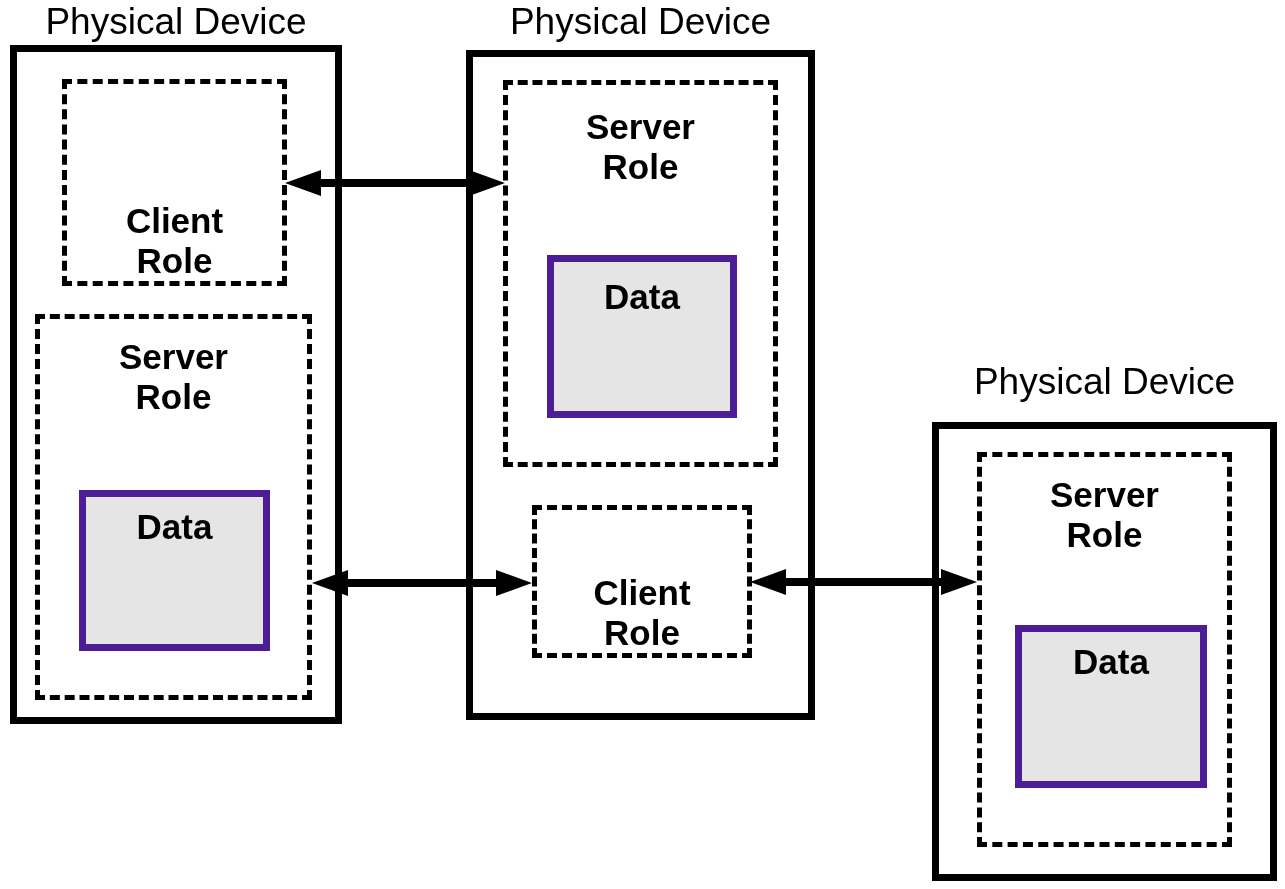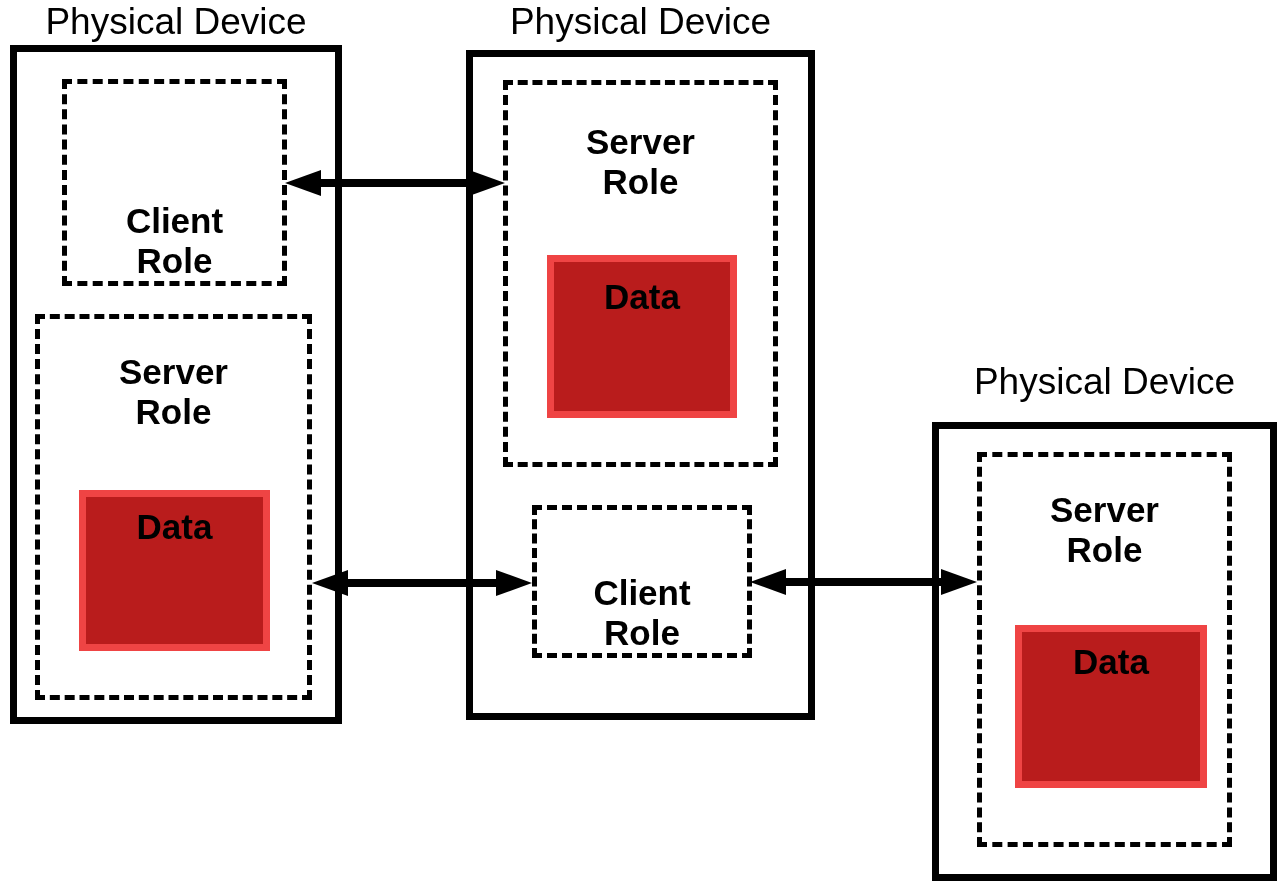--- a/index.html
+++ b/index.html
@@ -36,37 +36,36 @@
     border: 5px dashed #000000;
     box-sizing: border-box;
   }
   .role-box.centered {
     display: flex;
     align-items: flex-end;
     justify-content: center;
   }
   .data-box {
     position: absolute;
-    border: 7px solid #ef4444;
+    border: 7px solid #4c1d95;
     box-sizing: border-box;
-    background: #b91c1c;
+    background: #e5e5e5;
   }
   .role-label, .data-label {
     font-size: 35px;
     font-weight: bold;
     line-height: 40px;
     text-align: center;
     color: #000000;
     width: 100%;
   }
   .role-label.top-aligned {
     position: absolute;
     left: 0;
     right: 0;
-    margin-top: 15px;
   }
   .data-label {
     position: absolute;
     left: 0;
     right: 0;
   }
   .role-label span, .data-label span {
     display: block;
   }
   #arrow-overlay {

